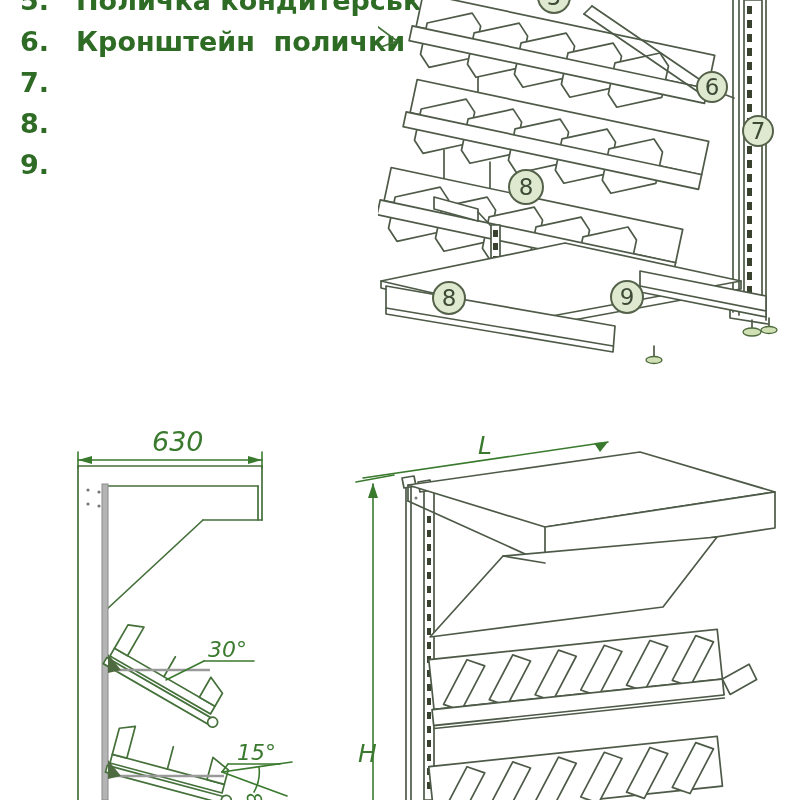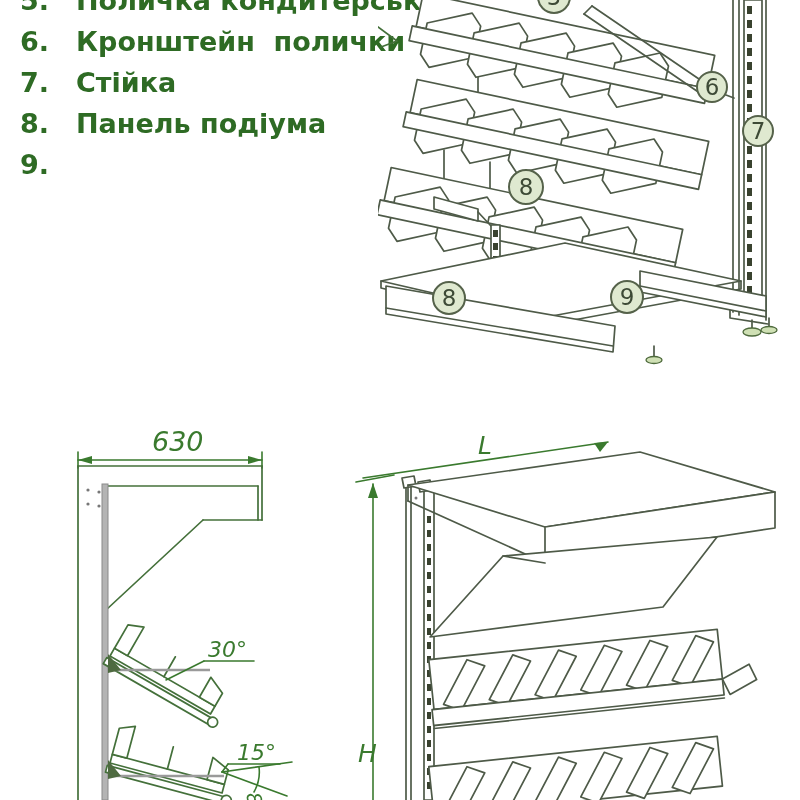--- a/index.html
+++ b/index.html
@@ -38,25 +38,23 @@
     <div class="part-item">
       <span class="part-num">5.</span>
       <span class="part-label">Поличка кондитерська</span>
     </div>
     <div class="part-item">
       <span class="part-num">6.</span>
       <span class="part-label">Кронштейн  полички</span>
     </div>
     <div class="part-item">
       <span class="part-num">7.</span>
-      <span class="part-label">Стійка</span>
     </div>
     <div class="part-item">
       <span class="part-num">8.</span>
-      <span class="part-label">Панель подіума</span>
     </div>
     <div class="part-item">
       <span class="part-num">9.</span>
     </div>
   </div>
 
   <svg id="assembly-svg" width="422" height="366" viewBox="0 0 422 366">
 
     <path class="gln" d="M0,27 L19,41 L3,47"></path>
 

